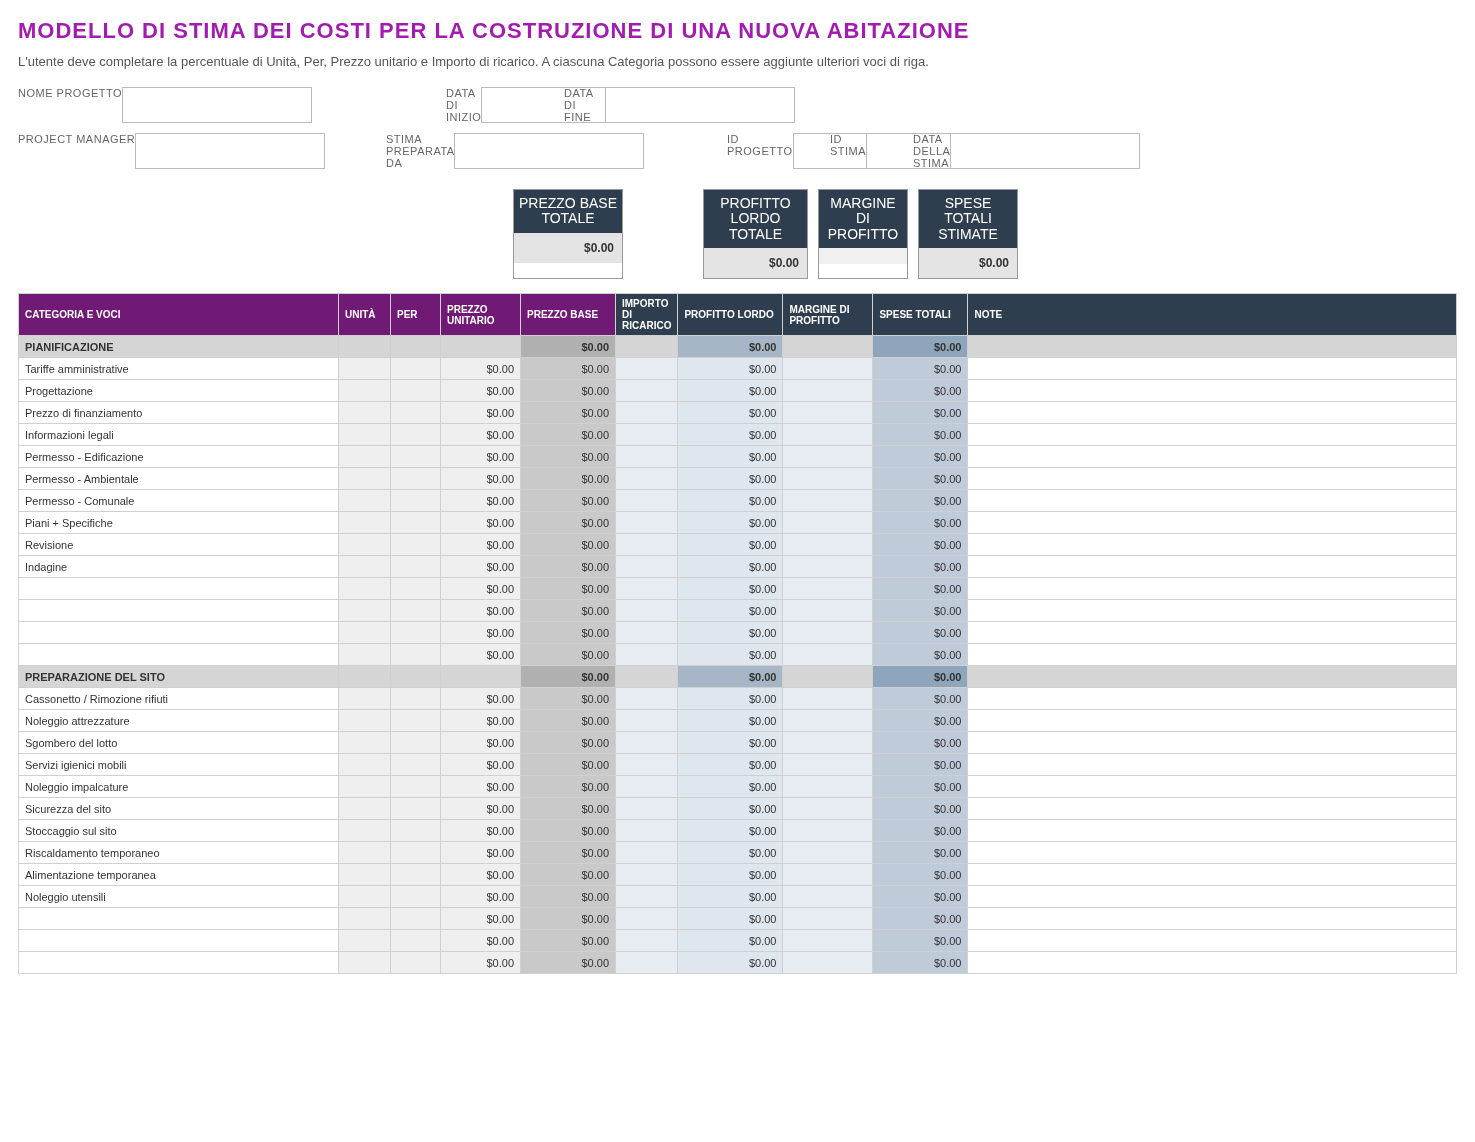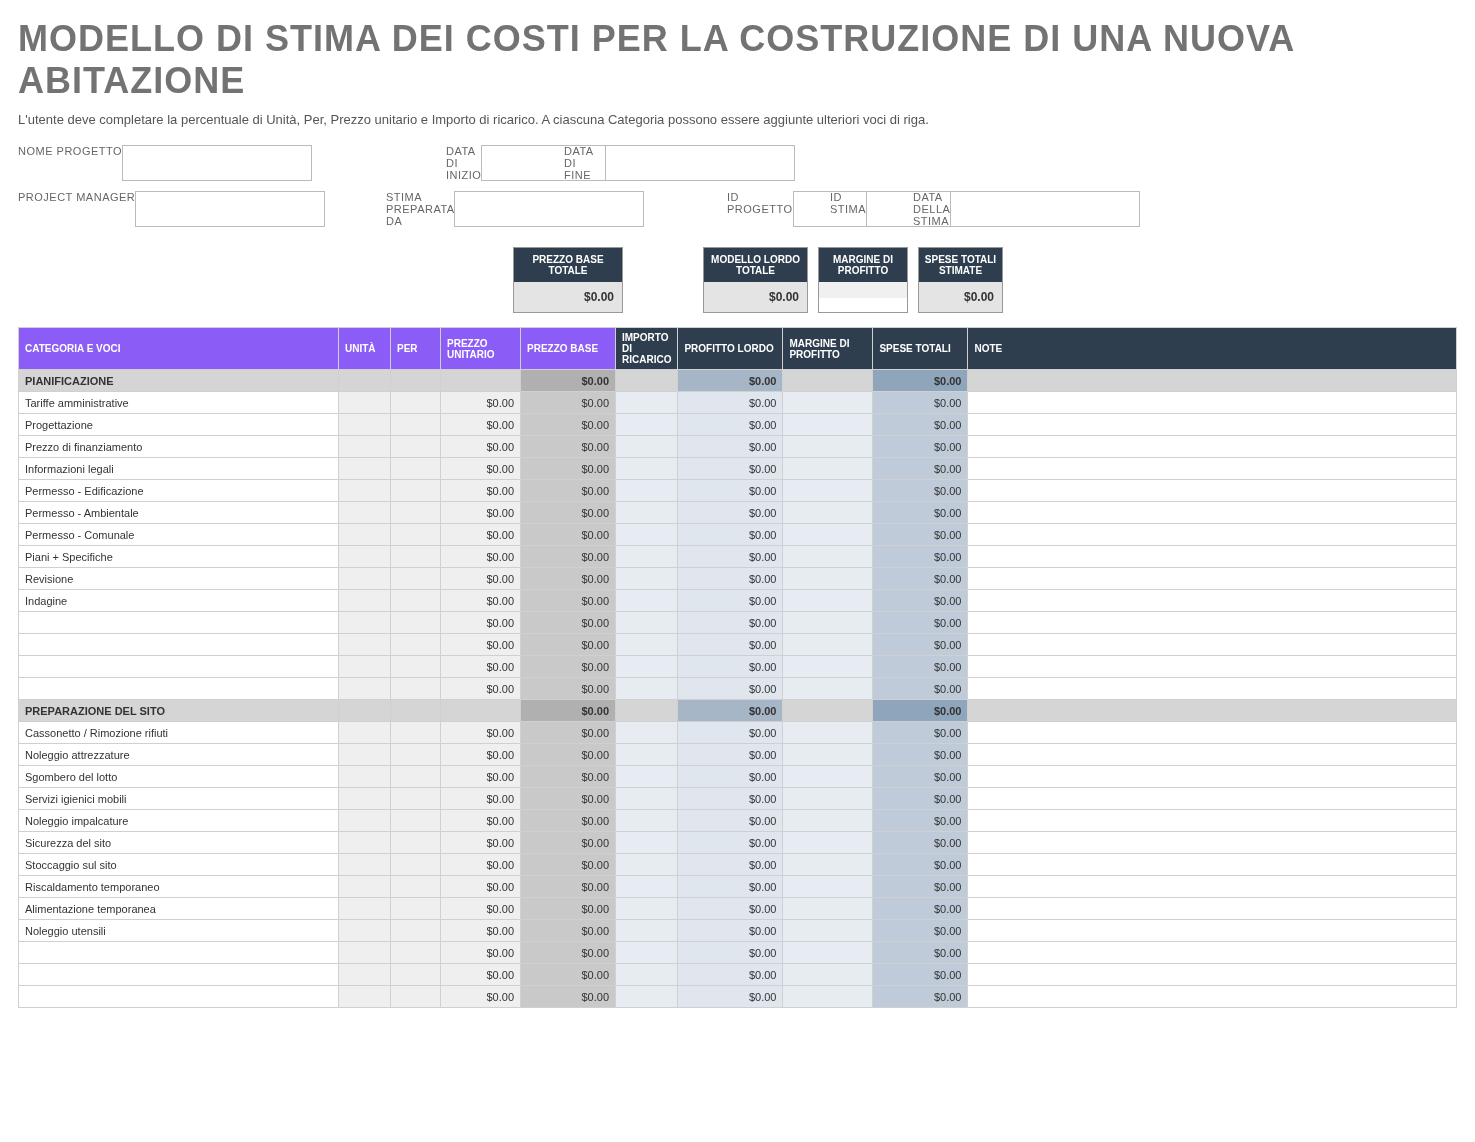--- a/index.html
+++ b/index.html
@@ -4,23 +4,23 @@
 <style>
   * { box-sizing: border-box; margin: 0; padding: 0; }
   body {
     font-family: "Segoe UI", Arial, sans-serif;
     background: #fff;
     color: #333;
     padding: 18px;
     width: 1475px;
   }
   .title {
-    font-size: 36px;
+    font-size: 22px;
     font-weight: 700;
-    color: #737373;
+    color: #a21caf;
     letter-spacing: 1px;
     margin-bottom: 10px;
   }
   .subtitle {
     font-size: 13px;
     color: #555;
     margin-bottom: 18px;
   }
 
   
@@ -59,55 +59,55 @@
     margin: 18px 0 14px 0;
     padding-left: 495px;
   }
   .sum-block {
     display: flex; flex-direction: column;
     border: 1px solid #999;
   }
   .sum-head {
     background: #2e3e4f;
     color: #fff;
-    font-size: 10px;
-    font-weight: 700;
+    font-size: 14px;
+    font-weight: 400;
     text-align: center;
     padding: 6px 4px;
     min-height: 30px;
     display:flex;align-items:center;justify-content:center;
     line-height:1.1;
   }
   .sum-val {
     background: #e4e4e4;
     font-size: 12px;
     font-weight: 700;
     text-align: right;
     padding: 8px 8px;
   }
   .sum-val.light { background:#f0f0f0; font-weight:400; }
   .sb-w1 { width: 110px; }
   .sb-w2 { width: 105px; }
   .sb-w3 { width: 90px; }
-  .sb-w4 { width: 85px; }
+  .sb-w4 { width: 100px; }
   .sum-gap { width: 60px; }
 
   
   table.main {
     border-collapse: collapse;
     width: 100%;
     font-size: 11px;
   }
   table.main th, table.main td {
     border: 1px solid #d0d0d0;
     padding: 4px 6px;
     height: 22px;
   }
   table.main th {
-    background: #8b5cf6;
+    background: #701a75;
     color: #fff;
     font-size: 10px;
     font-weight: 700;
     text-align: left;
     vertical-align: middle;
     line-height: 1.1;
     height: 34px;
   }
   table.main th.dark { background: #2e3e4f; }
 
@@ -185,21 +185,21 @@
   </div>
 </div>
 
 <div class="summary-wrap">
   <div class="sum-block sb-w1">
     <div class="sum-head">PREZZO BASE TOTALE</div>
     <div class="sum-val">$0.00</div>
   </div>
   <div class="sum-gap"></div>
   <div class="sum-block sb-w2">
-    <div class="sum-head">MODELLO LORDO TOTALE</div>
+    <div class="sum-head">PROFITTO LORDO TOTALE</div>
     <div class="sum-val">$0.00</div>
   </div>
   <div class="sum-block sb-w3">
     <div class="sum-head">MARGINE DI PROFITTO</div>
     <div class="sum-val light"></div>
   </div>
   <div class="sum-block sb-w4">
     <div class="sum-head">SPESE TOTALI STIMATE</div>
     <div class="sum-val">$0.00</div>
   </div>

